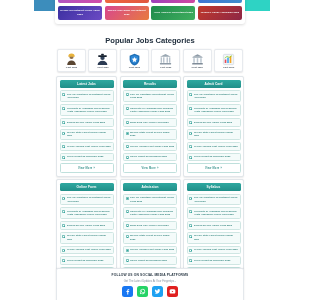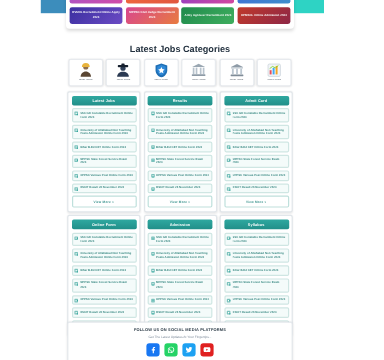--- a/index.html
+++ b/index.html
@@ -235,21 +235,21 @@
         <div class="promo-btn" style="background: linear-gradient(135deg, rgb(63, 111, 212) 0%, rgb(62, 142, 204) 100%);">2023</div>
       </div>
     <div class="promo-row" id="promo-row-2">
         <div class="promo-btn" style="background: linear-gradient(135deg, rgb(59, 47, 160) 0%, rgb(107, 75, 196) 100%);">RVUNL Recruitment Online Apply 2023</div>
         <div class="promo-btn" style="background: linear-gradient(135deg, rgb(216, 70, 143) 0%, rgb(232, 123, 63) 100%);">MPPSC Civil Judge Recruitment 2023</div>
         <div class="promo-btn" style="background: linear-gradient(135deg, rgb(31, 138, 76) 0%, rgb(63, 174, 94) 100%);">Army Agniveer Recruitment 2023</div>
         <div class="promo-btn" style="background: linear-gradient(135deg, rgb(192, 57, 43) 0%, rgb(142, 39, 70) 100%);">UPMSCL Online Admission 2023</div>
       </div>
   </div>
 
-  <div class="section-title">Latest Jobs Categories</div>
+  <div class="section-title">Popular Jobs Categories</div>
 
   <div class="cat-strip" id="cat-strip">
       <div class="cat-card">
         <span class="cat-icon"><svg viewBox="0 0 24 24">
             <circle cx="12" cy="7" r="4" fill="#8d6e4e"></circle>
             <path d="M4 22c0-4.4 3.6-8 8-8s8 3.6 8 8z" fill="#5a4632"></path>
             <path d="M6 7a6 6 0 0112 0z" fill="#e8b33c"></path>
           </svg></span>
         <span class="cat-label">Govt Jobs</span>
       </div>

